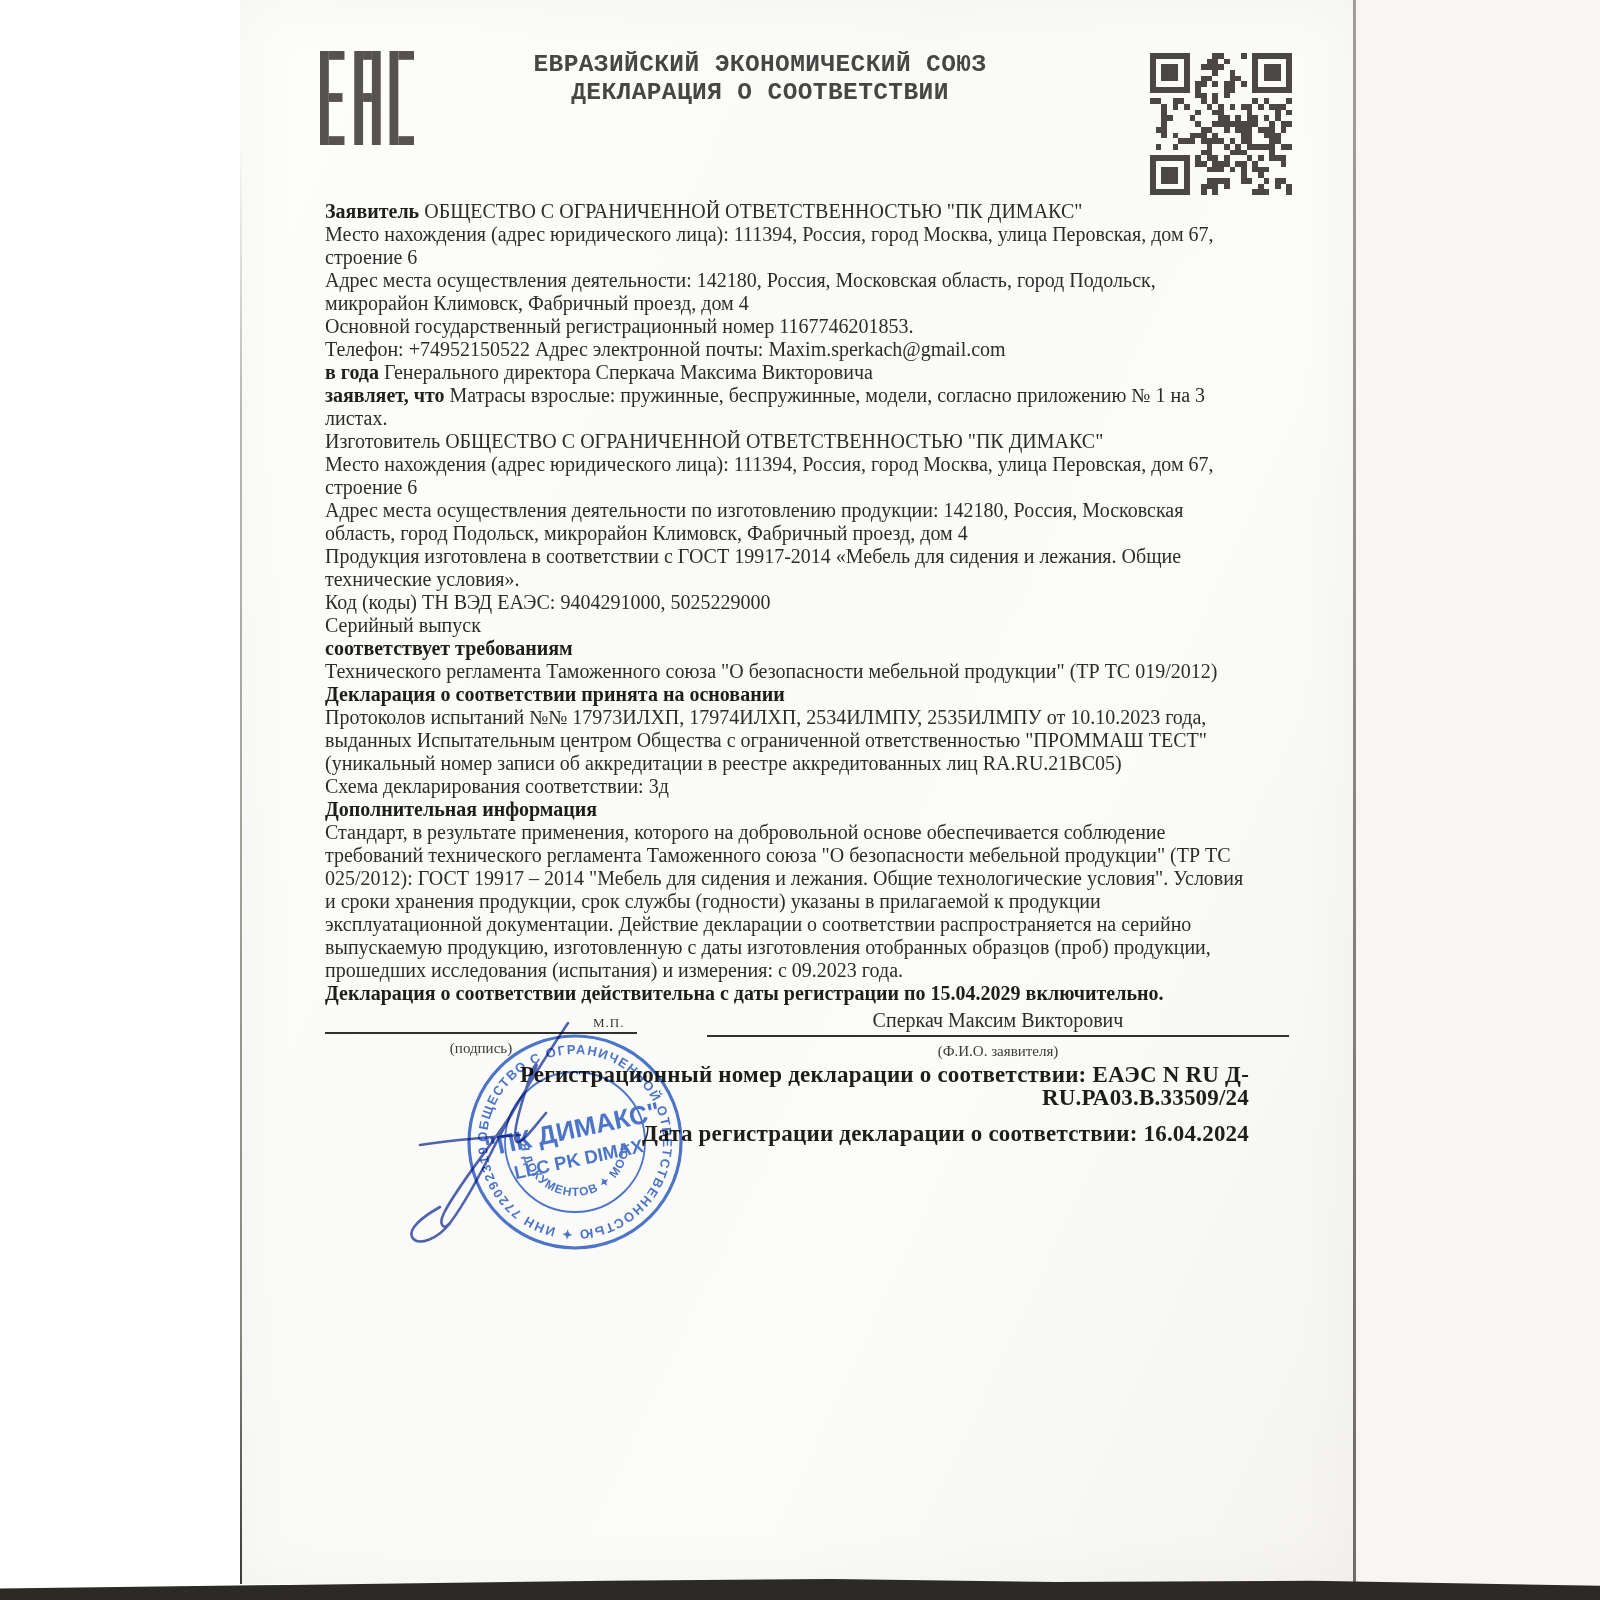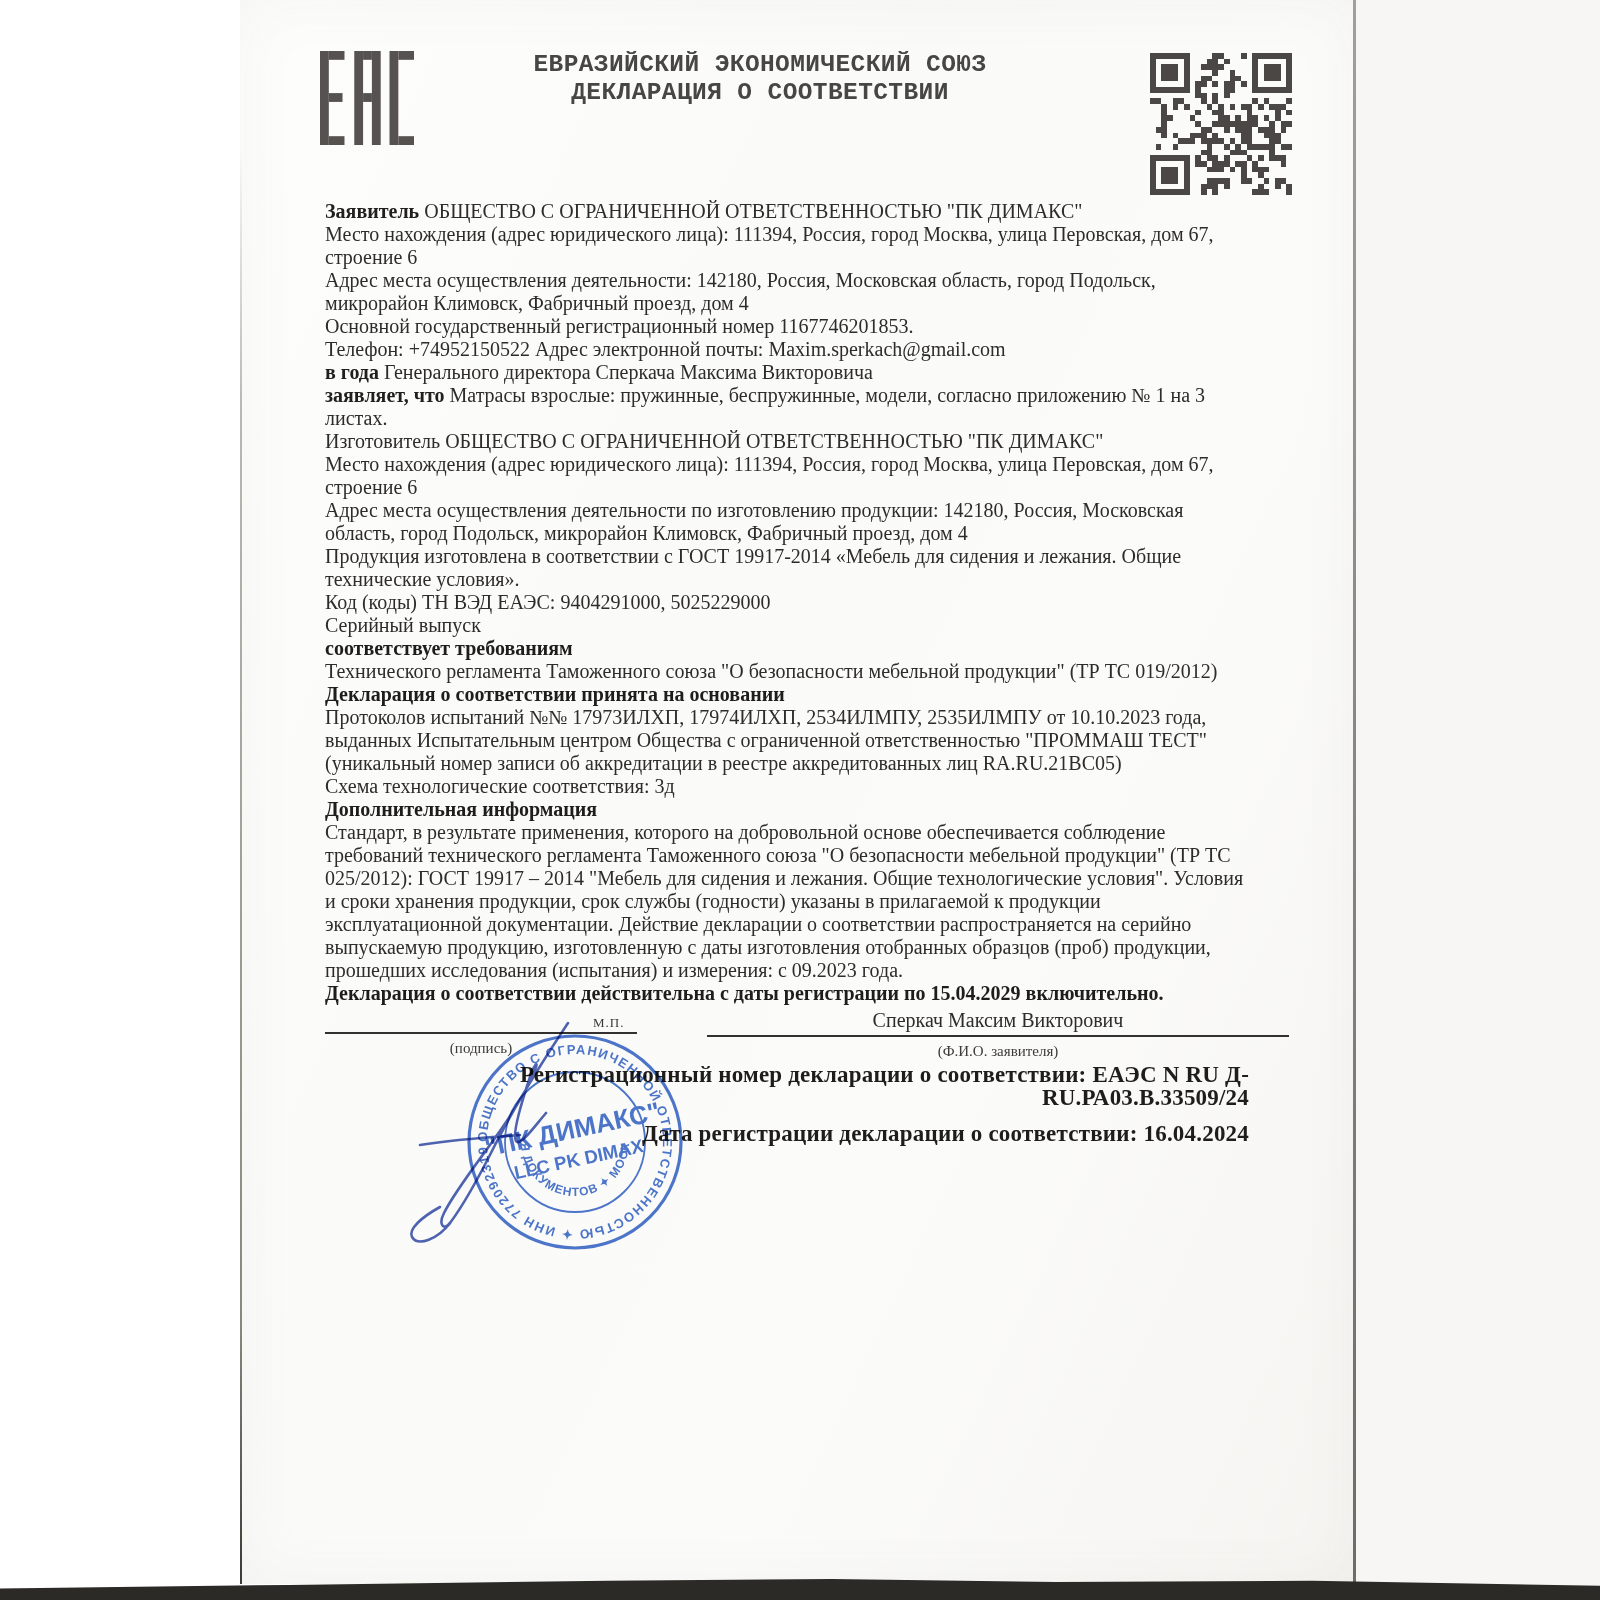--- a/index.html
+++ b/index.html
@@ -300,21 +300,21 @@
     <p><span>Изготовитель ОБЩЕСТВО С ОГРАНИЧЕННОЙ ОТВЕТСТВЕННОСТЬЮ "ПК ДИМАКС"</span></p>
     <p><span>Место нахождения (адрес юридического лица): 111394, Россия, город Москва, улица Перовская, дом 67, строение 6</span></p>
     <p><span>Адрес места осуществления деятельности по изготовлению продукции: 142180, Россия, Московская область, город Подольск, микрорайон Климовск, Фабричный проезд, дом 4</span></p>
     <p><span>Продукция изготовлена в соответствии с ГОСТ 19917-2014 «Мебель для сидения и лежания. Общие технические условия».</span></p>
     <p class="mt-code"><span>Код (коды) ТН ВЭД ЕАЭС: 9404291000, 5025229000</span></p>
     <p class="mt-4"><span>Серийный выпуск</span></p>
     <p class="mt-6 bold-line"><span>соответствует требованиям</span></p>
     <p><span>Технического регламента Таможенного союза "О безопасности мебельной продукции" (ТР ТС 019/2012)</span></p>
     <p class="mt-lg bold-line"><span>Декларация о соответствии принята на основании</span></p>
     <p><span>Протоколов испытаний №№ 17973ИЛХП, 17974ИЛХП, 2534ИЛМПУ, 2535ИЛМПУ от 10.10.2023 года, выданных Испытательным центром Общества с ограниченной ответственностью "ПРОММАШ ТЕСТ" (уникальный номер записи об аккредитации в реестре аккредитованных лиц RA.RU.21BC05)</span></p>
-    <p><span>Схема технологические соответствия: 3д</span></p>
+    <p><span>Схема декларирования соответствии: 3д</span></p>
     <p class="mt-6 bold-line"><span>Дополнительная информация</span></p>
     <p><span>Стандарт, в результате применения, которого на добровольной основе обеспечивается соблюдение требований технического регламента Таможенного союза "О безопасности мебельной продукции" (ТР ТС 025/2012): ГОСТ 19917 – 2014 "Мебель для сидения и лежания. Общие технологические условия". Условия и сроки хранения продукции, срок службы (годности) указаны в прилагаемой к продукции эксплуатационной документации. Действие декларации о соответствии распространяется на серийно выпускаемую продукцию, изготовленную с даты изготовления отобранных образцов (проб) продукции, прошедших исследования (испытания) и измерения: с 09.2023 года.</span></p>
     <p class="mt-val bold-line"><span>Декларация о соответствии действительна с даты регистрации по 15.04.2029 включительно.</span></p>
 
     <div class="sig-row">
       <div class="sig-col-left">
         <div class="sig-rule"></div>
         <div class="sig-caption">(подпись)</div>
       </div>
       <span class="sig-mp">М.П.</span>

